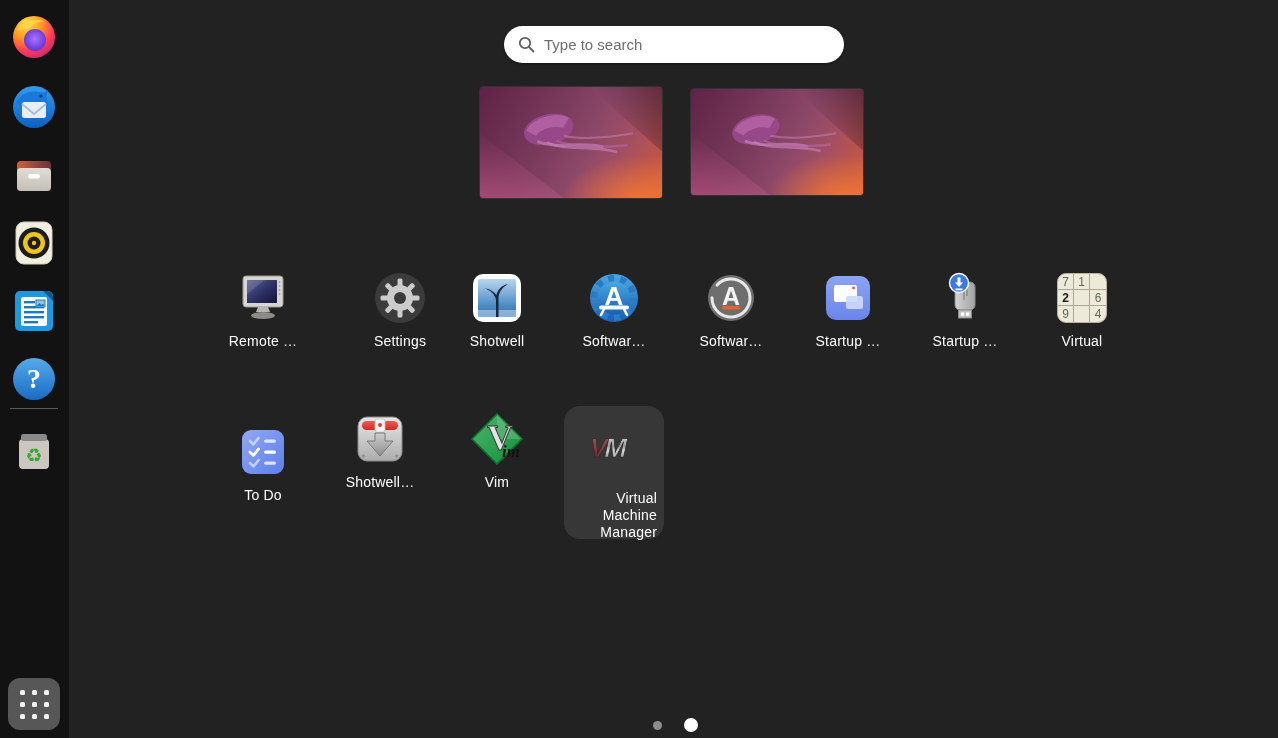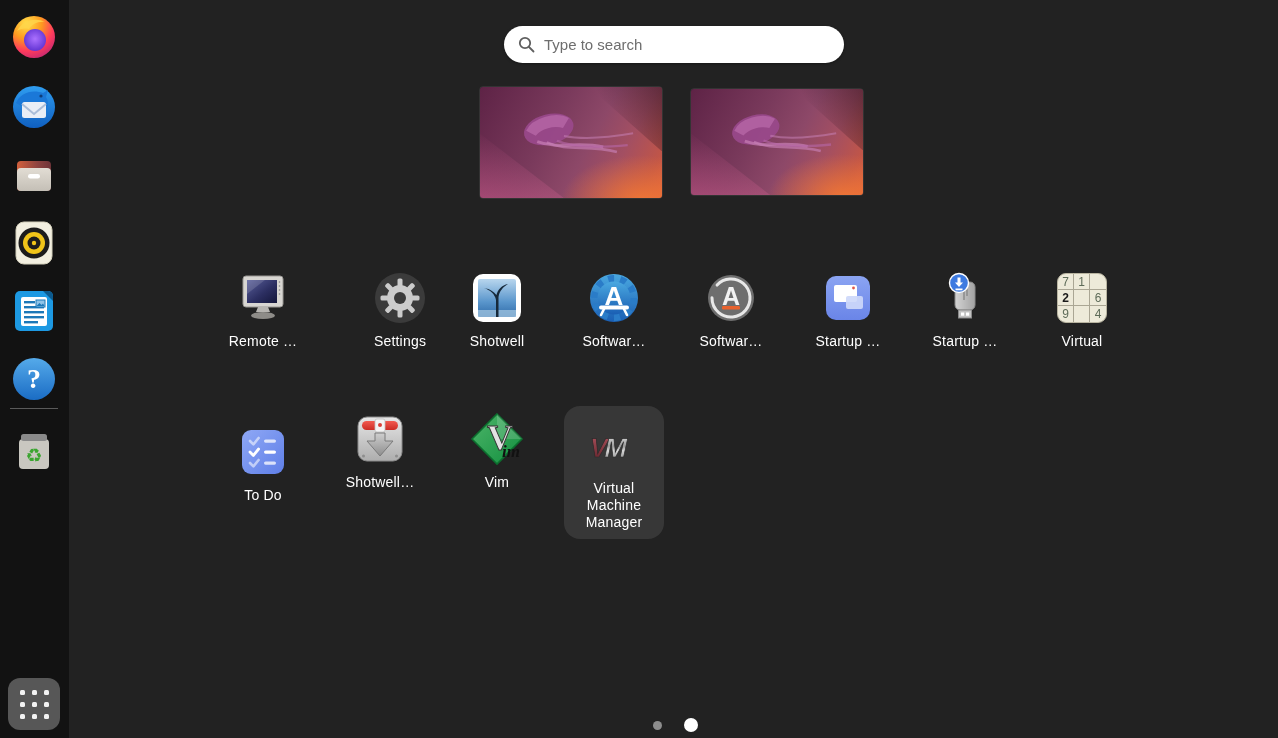--- a/index.html
+++ b/index.html
@@ -76,28 +76,28 @@
 
   
   .tile {
     position:absolute; width:100px; cursor:pointer;
     display:flex; flex-direction:column; align-items:center;
   }
   .tile .app-icon { width:56px; height:56px; }
   .tile .app-icon svg { width:56px; height:56px; display:block; }
   .tile .app-label {
     margin-top:7px; color:#ffffff; font-size:14px; letter-spacing:.2px;
-    white-space:nowrap; text-align:center;
+    white-space:nowrap; text-align:right;
   }
   .tile.selected {
     left:564px; top:406px; height:133px; background:#373737;
     border-radius:16px; padding-top:13px;
   }
   .tile.selected .app-label {
-    white-space:normal; line-height:17px; margin-top:5px; width:86px;
+    white-space:normal; line-height:17px; margin-top:15px; width:86px;
   }
 
   
   .sudoku {
     width:50px; height:50px; margin:3px; background:#edead9;
     border:1px solid #b8b4a0; border-radius:9px;
     display:grid; grid-template-columns:repeat(3,1fr); grid-template-rows:repeat(3,1fr);
     overflow:hidden;
   }
   .sudoku span {

